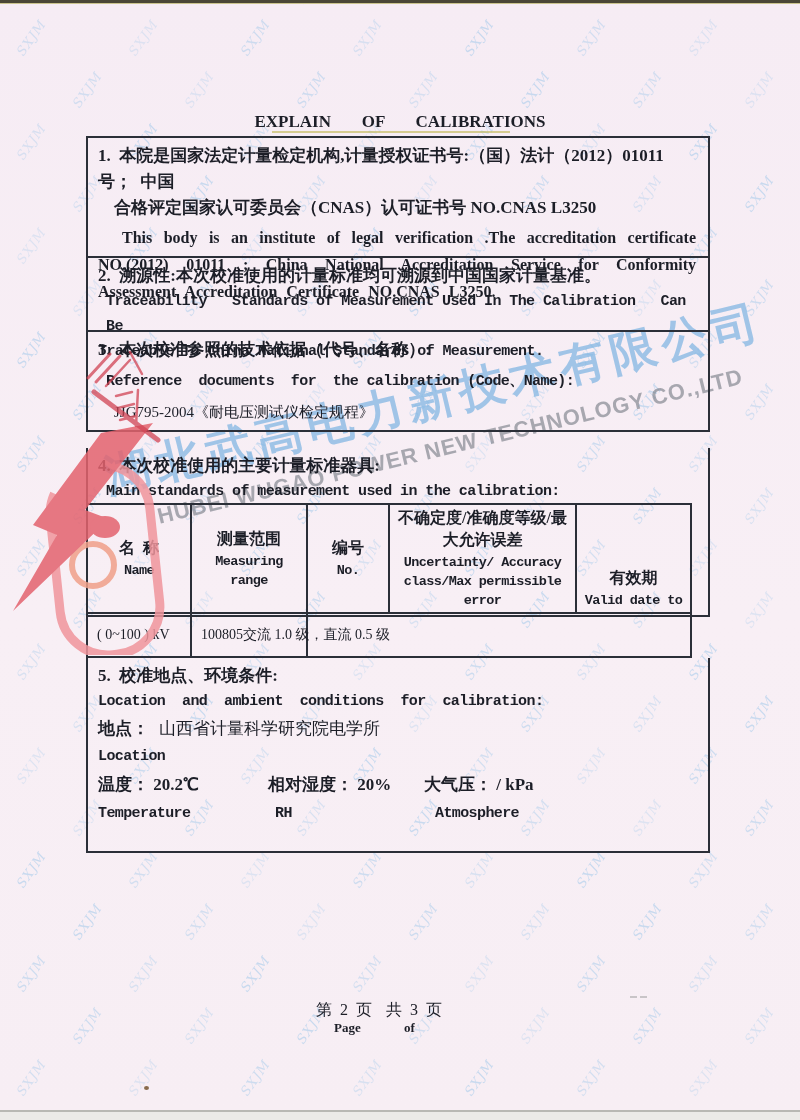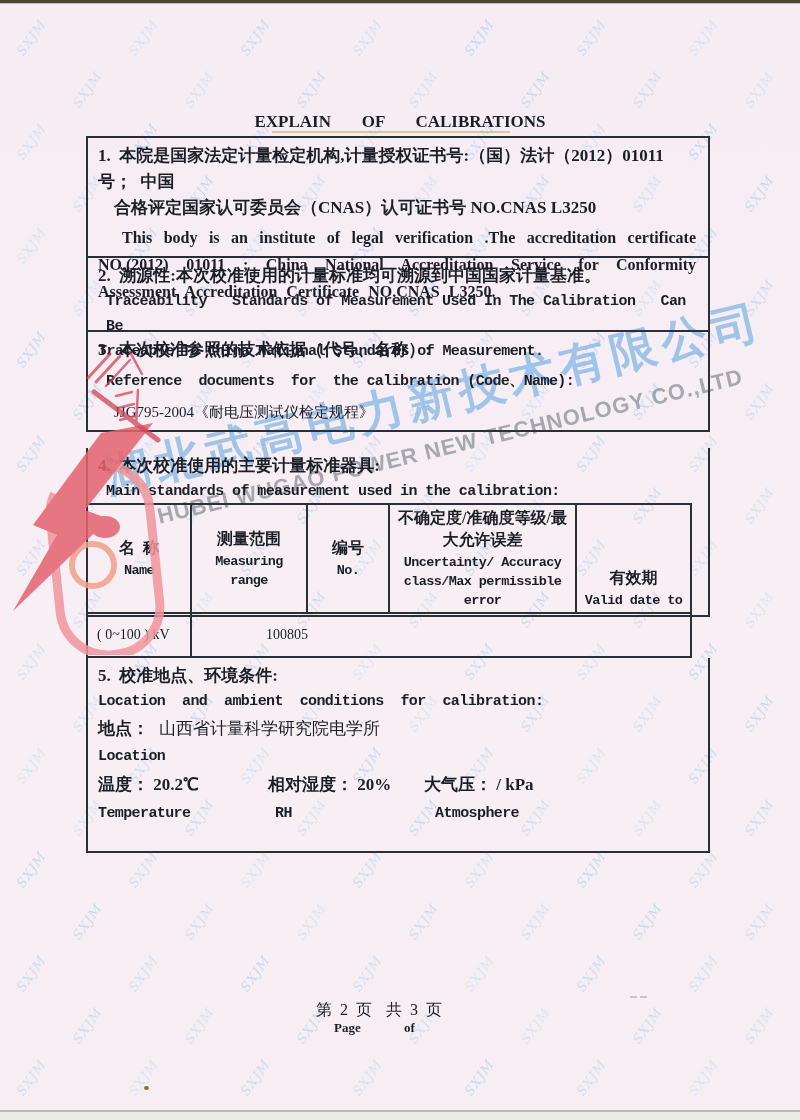--- a/index.html
+++ b/index.html
@@ -324,20 +324,21 @@
     <div class="th">
       <div class="hcn">不确定度/准确度等级/最大允许误差</div>
       <div class="hen">Uncertainty/ Accuracy class/Max permissible error</div>
     </div>
     <div class="th">
       <div class="hcn">有效期</div>
       <div class="hen">Valid date to</div>
     </div>
     <div class="td">( 0~100 ) kV</div>
     <div class="td">100805</div>
+    <div class="td">交流 1.0 级，直流 0.5 级</div>
   </div>
 
   <div class="box" style="top:658px;height:195px;">
     <div class="cn">5.  校准地点、环境条件:</div>
     <div class="mono">Location  and  ambient  conditions  for  calibration:</div>
     <div class="loc-row">
       <span class="lbl">地点：</span>
       <span class="val">山西省计量科学研究院电学所</span>
     </div>
     <div class="mono" style="margin-top:4px;">Location</div>

